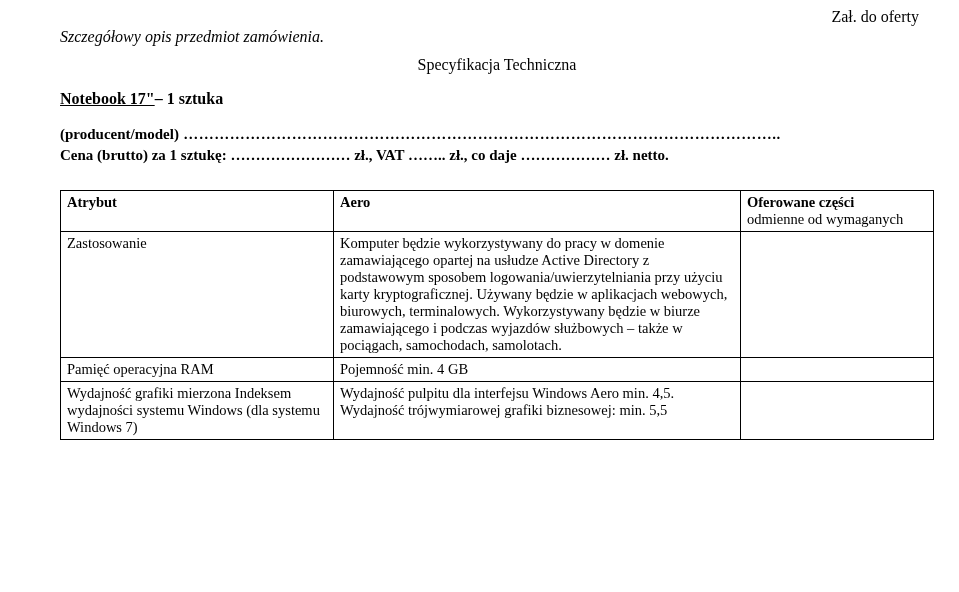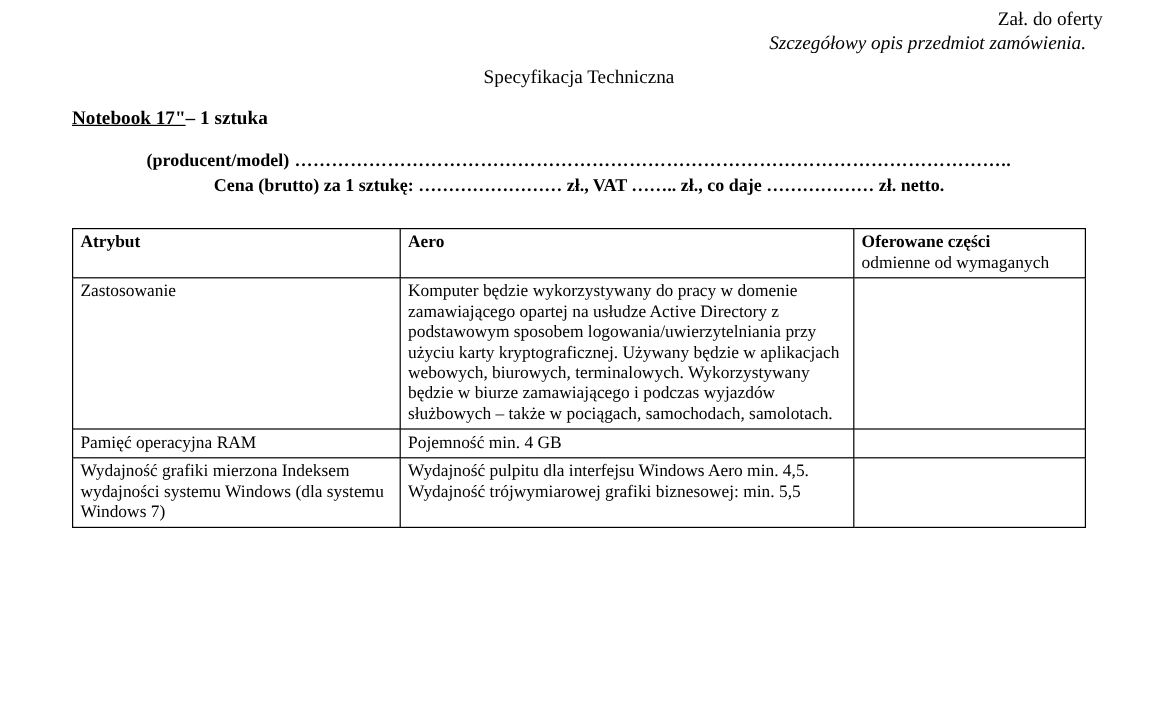--- a/index.html
+++ b/index.html
@@ -6,31 +6,31 @@
     margin: 0;
     padding: 0;
     background: #fff;
     font-family: "Times New Roman", Times, serif;
     color: #000;
     width: 959px;
     height: 592px;
     position: relative;
   }
   .page {
-    padding: 14px 54px 20px 60px;
+    padding: 14px 25px 20px 60px;
     box-sizing: border-box;
   }
   .annex {
     position: absolute;
     top: 8px;
     right: 40px;
     font-size: 16px;
   }
   .title1 {
-    text-align: right;
+    text-align: left;
     font-style: italic;
     font-size: 16px;
     margin-top: 14px;
     margin-bottom: 10px;
   }
   .title2 {
     text-align: center;
     font-weight: normal;
     font-size: 16px;
     margin-bottom: 16px;
@@ -46,21 +46,20 @@
     font-weight: bold;
     font-size: 16px;
     margin-bottom: 14px;
     display: inline-block;
   }
   .producer, .price {
     font-size: 15px;
     font-weight: bold;
     margin-top: 4px;
     margin-bottom: 2px;
-    text-align: center;
   }
   .dots {
     letter-spacing: 0.5px;
   }
   table.spec {
     border-collapse: collapse;
     width: 100%;
     margin-top: 26px;
     font-size: 14.5px;
   }

